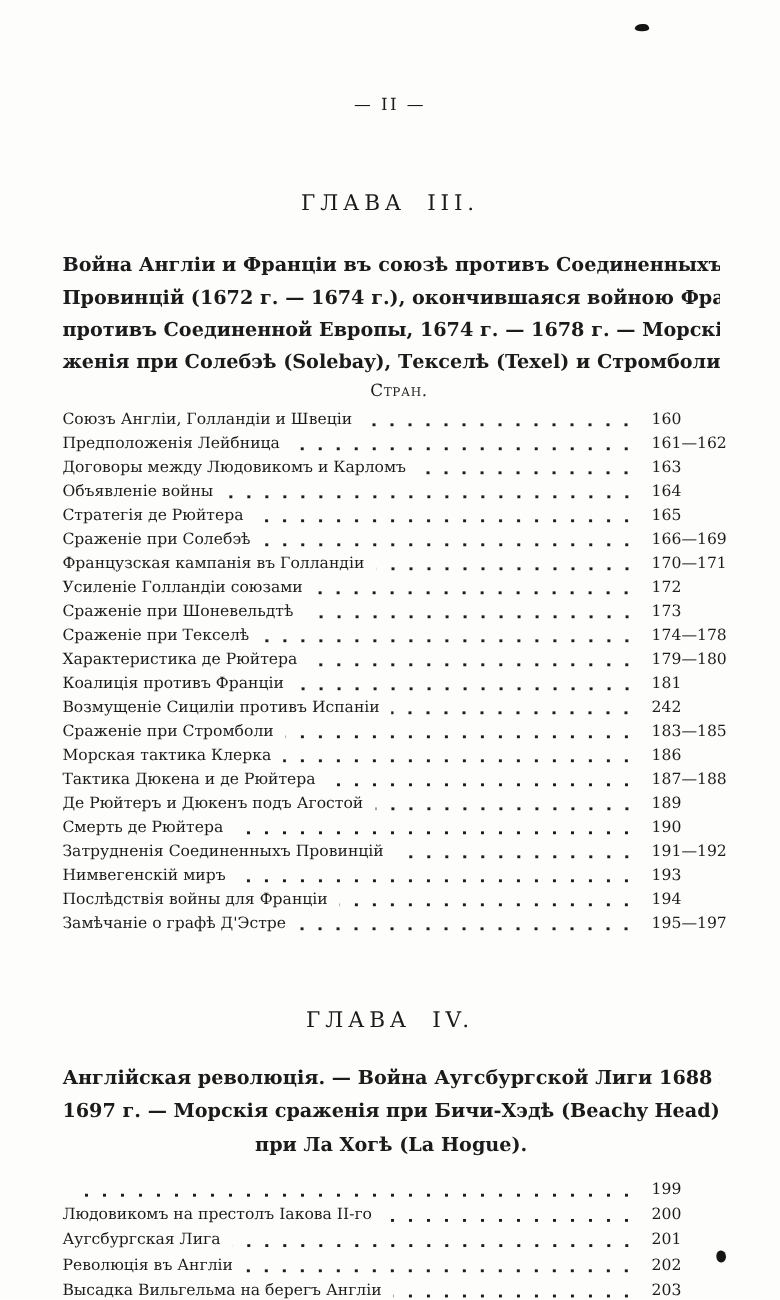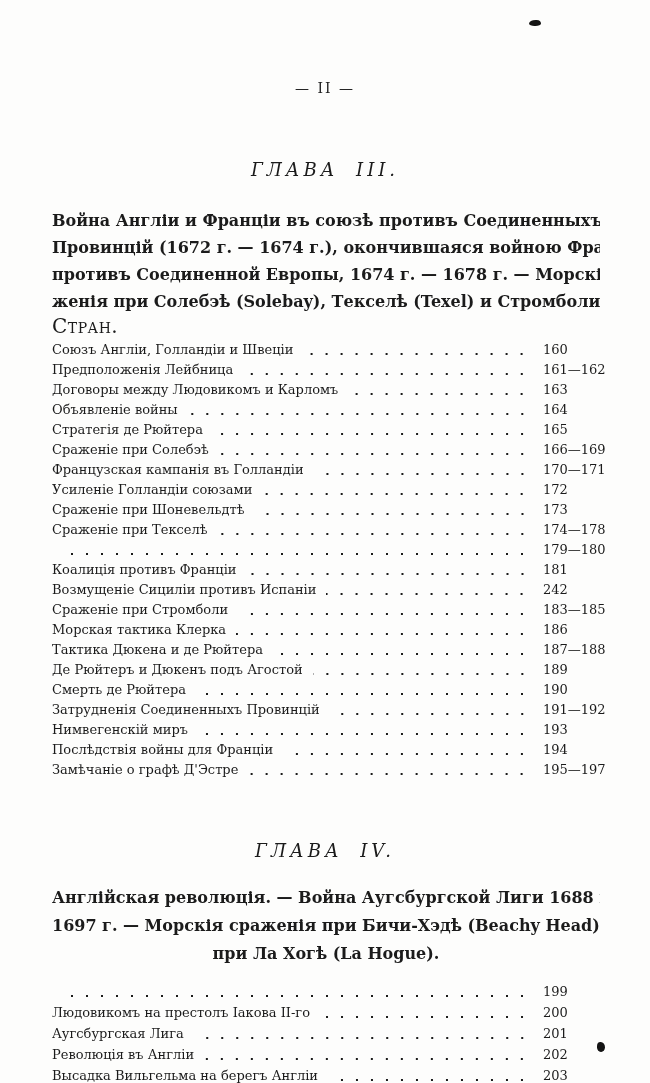--- a/index.html
+++ b/index.html
@@ -31,21 +31,20 @@
     line-height: 16px;
   }
 
   
   .chapter-heading {
     text-align: center;
     font-size: 18px;
     line-height: 22px;
     letter-spacing: 4px;
     word-spacing: 8px;
-    font-style: italic;
   }
   .heading-ch3 { margin-top: 63px; }
   .heading-ch4 { margin-top: 60px; }
 
   
   .summary {
     margin: 0 50px 0 52px;
     font-weight: bold;
     font-size: 16px;
     line-height: 27px;
@@ -59,23 +58,23 @@
     overflow: hidden;
   }
   .summary-ch4 .summary-line:last-child {
     text-align: center;
     text-align-last: center;
   }
 
   
   .col-header {
     margin: 3px 37px 0 52px;
-    text-align: left;
+    text-align: center;
     font-variant: small-caps;
-    font-size: 20px;
+    font-size: 14px;
     line-height: 16px;
     letter-spacing: 0.5px;
   }
 
   
   .toc {
     margin: 0 37px 0 52px;
   }
   .toc-ch3 { margin-top: 6px; }
   .toc-ch4 { margin-top: 13px; }
@@ -198,20 +197,21 @@
         <span class="toc-pages">173</span>
       </div>
 
       <div class="toc-row">
         <span class="toc-title">Сраженіе при Текселѣ</span>
         <span class="leader"></span>
         <span class="toc-pages">174—178</span>
       </div>
 
       <div class="toc-row">
+        <span class="toc-title">Характеристика де Рюйтера</span>
         <span class="leader"></span>
         <span class="toc-pages">179—180</span>
       </div>
 
       <div class="toc-row">
         <span class="toc-title">Коалиція противъ Франціи</span>
         <span class="leader"></span>
         <span class="toc-pages">181</span>
       </div>
 

